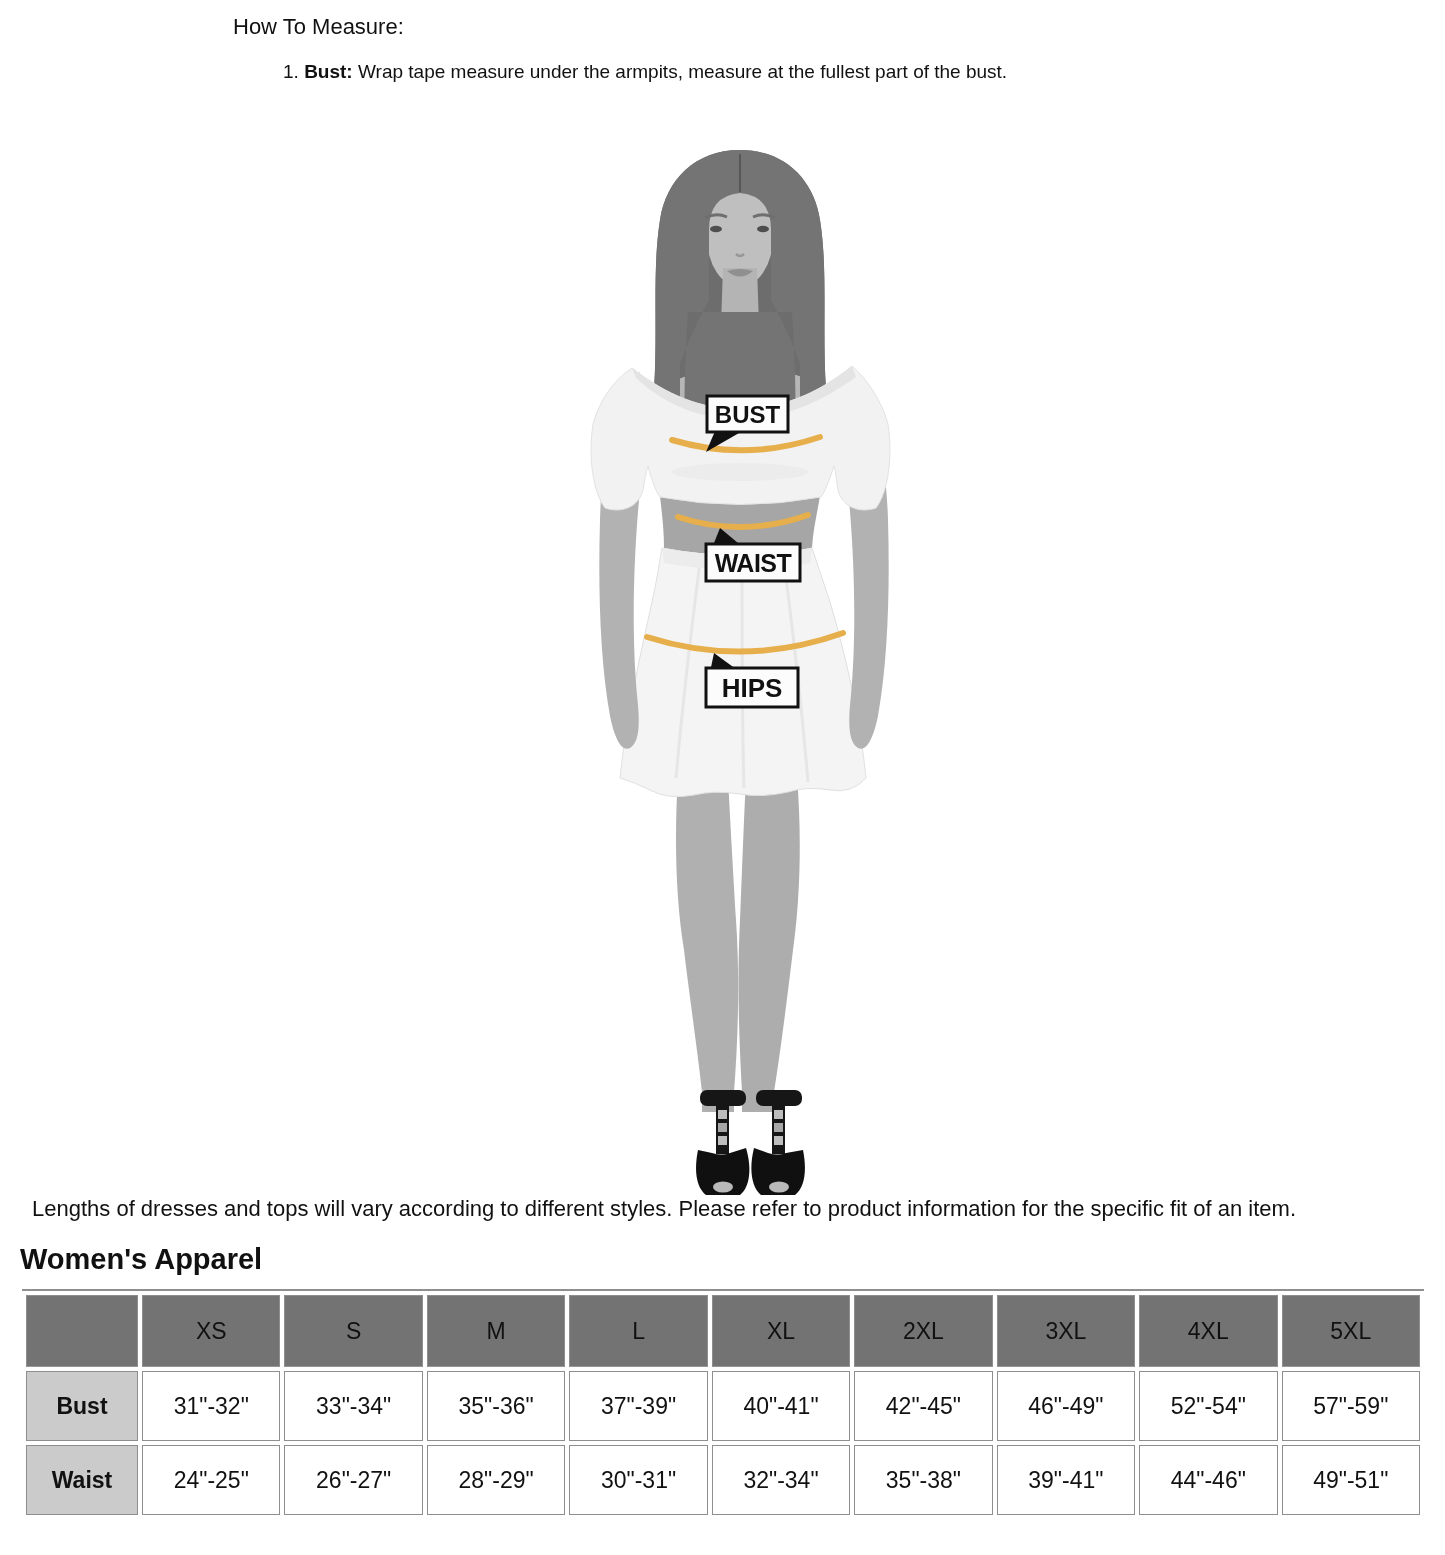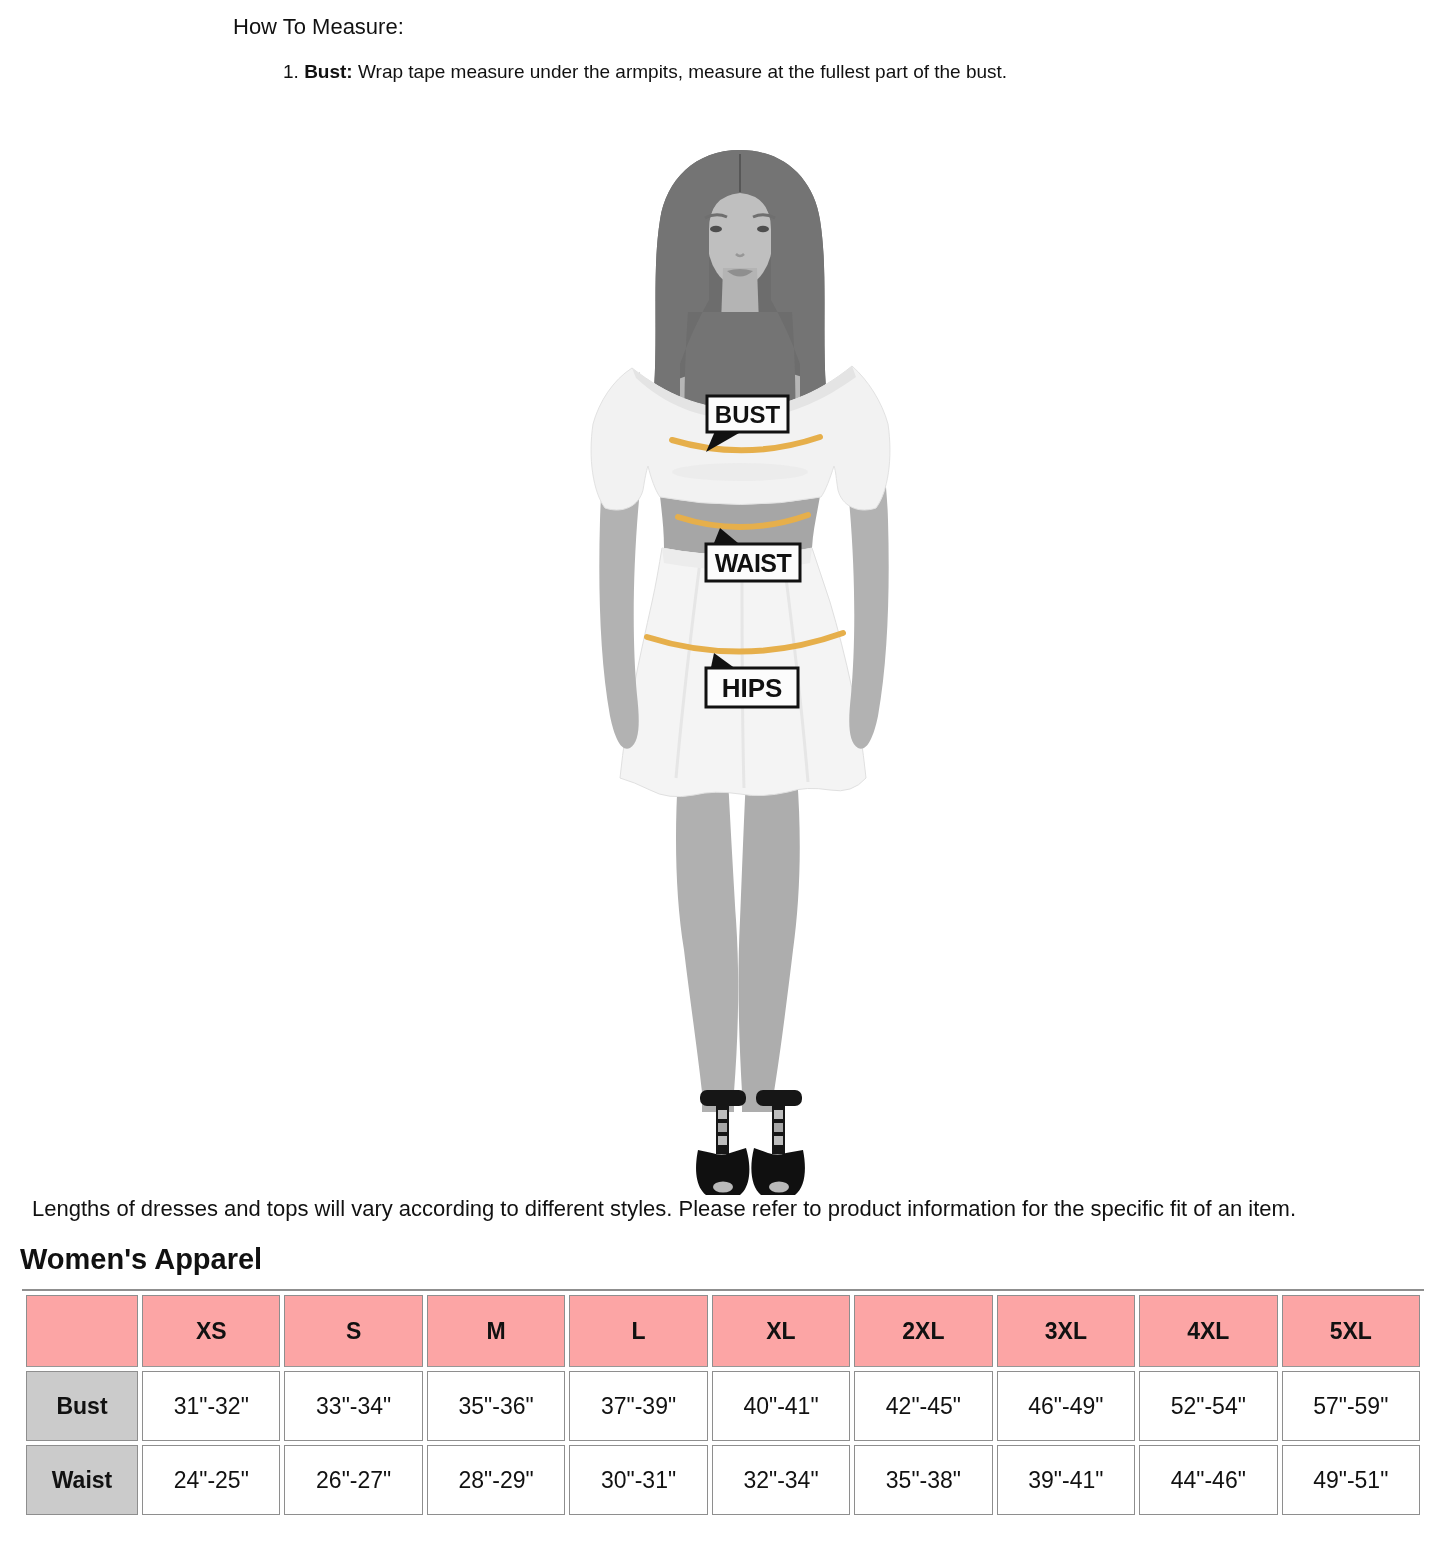--- a/index.html
+++ b/index.html
@@ -43,21 +43,21 @@
     table-layout: fixed;
   }
   table.size-chart col.corner-col { width: 112px; }
   table.size-chart th, table.size-chart td {
     border: 1px solid #8e8e8e;
     text-align: center;
     vertical-align: middle;
     font-size: 23px;
     overflow: hidden;
   }
-  table.size-chart thead th { background: #fca5a5; font-weight: bold; height: 72px; border-bottom-color: #979797; }
+  table.size-chart thead th { background: #737373; font-weight: normal; height: 72px; border-bottom-color: #979797; }
   table.size-chart td.row-label { background: #cbcbcb; font-weight: bold; height: 70px; }
   table.size-chart td.value-cell { background: #ffffff; font-weight: normal; height: 70px; }
   svg text { font-family: "Liberation Sans", sans-serif; }
 </style>
 </head>
 <body>
 
 <div class="htm-title">How To Measure:</div>
 
 <div class="steps">

